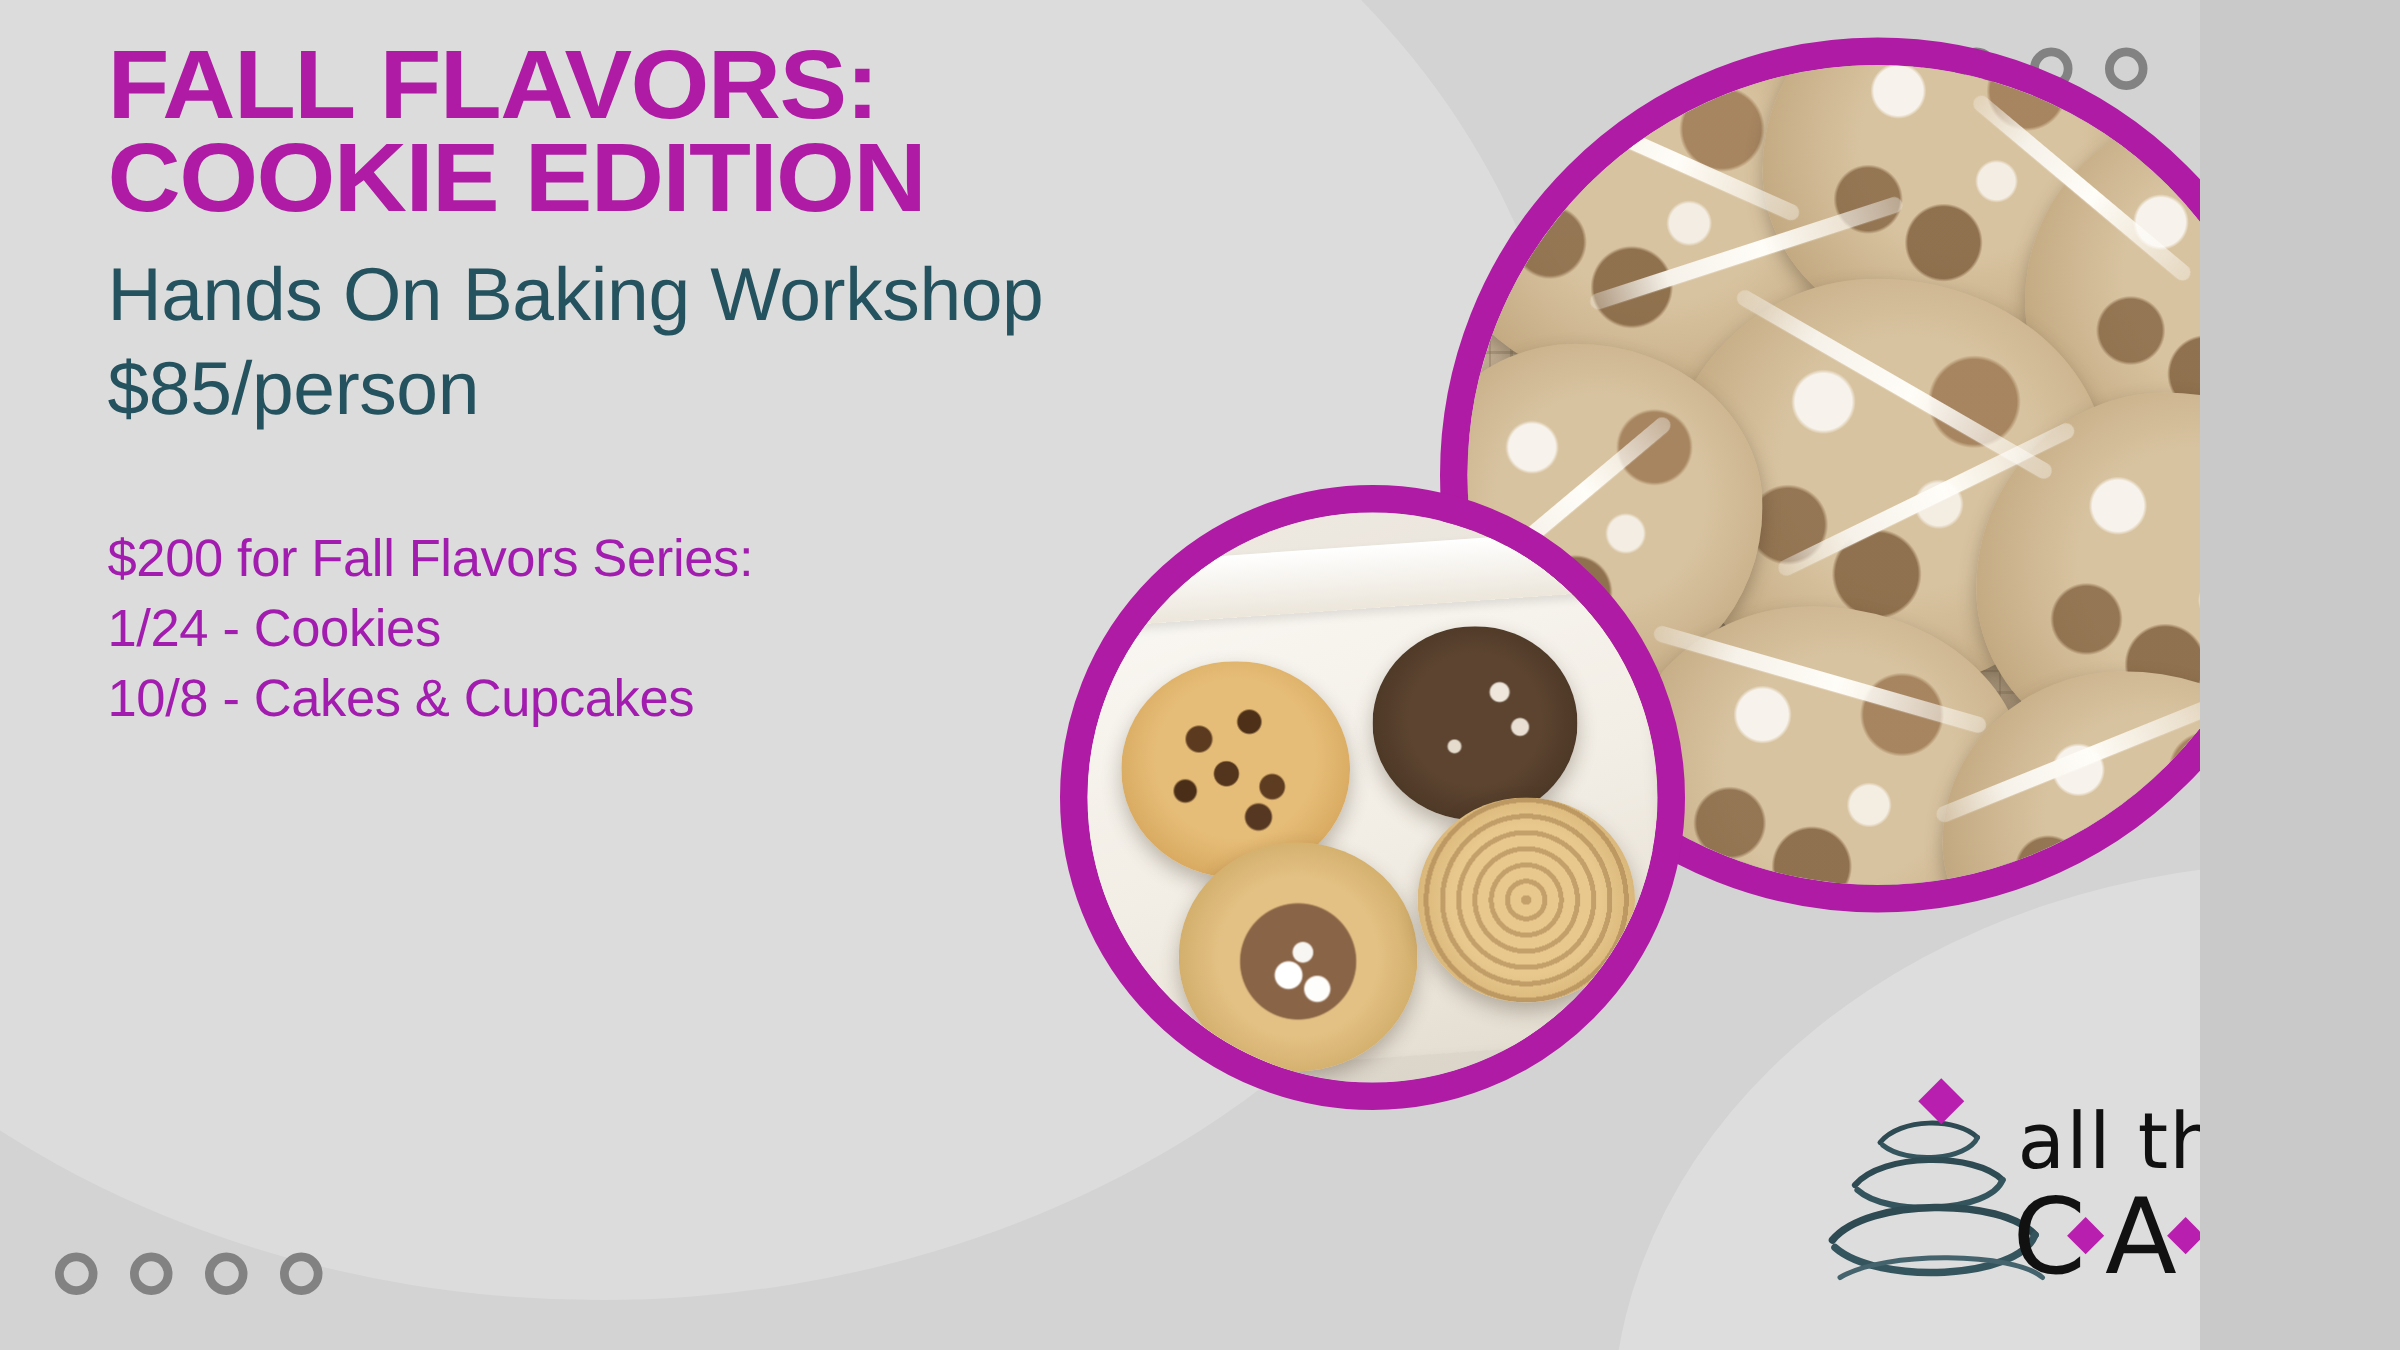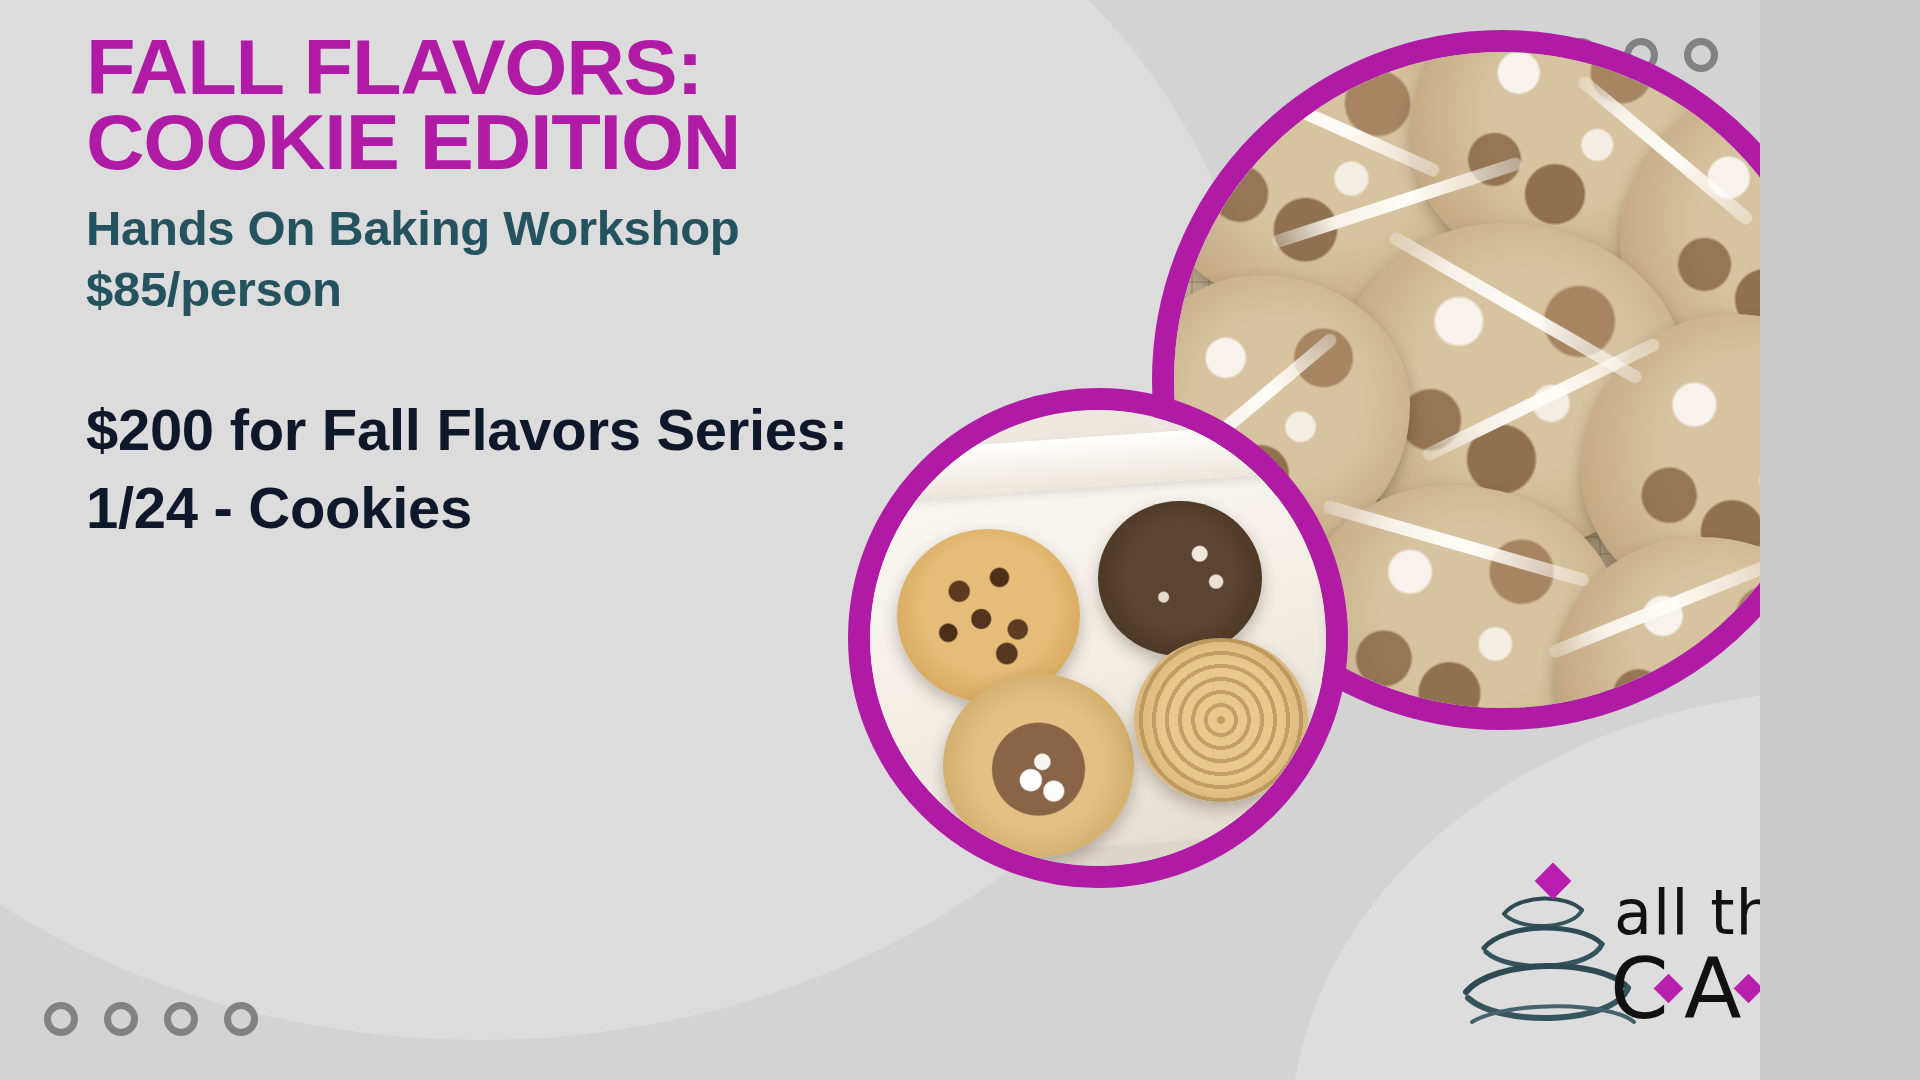--- a/index.html
+++ b/index.html
@@ -68,32 +68,32 @@
     font-weight: 700;
     letter-spacing: -1.2px;
     margin: 0 0 6px 0;
     white-space: pre-line;
     font-family: "Liberation Sans", sans-serif;
     transform: scaleX(1.04);
     transform-origin: left center;
   }
   .subline {
     color: #24525e;
-    font-size: 49px;
-    font-weight: 700;
+    font-size: 60px;
+    font-weight: 400;
     line-height: 1.26;
     letter-spacing: -0.3px;
     margin: 0;
   }
   #subtitle-group { margin-top: 18px; }
   #series-group { margin-top: 70px; }
   .series-line {
-    color: #0f172a;
-    font-size: 58px;
-    font-weight: 700;
+    color: #a21caf;
+    font-size: 42px;
+    font-weight: 400;
     line-height: 1.34;
     letter-spacing: -0.3px;
     margin: 0;
   }
 
   
   .photo-circle {
     position: absolute;
     border-radius: 50%;
     overflow: hidden;
@@ -251,20 +251,21 @@
 COOKIE EDITION</h1>
 
     <div id="subtitle-group">
       <p class="subline">Hands On Baking Workshop</p>
       <p class="subline">$85/person</p>
     </div>
 
     <div id="series-group">
       <p class="series-line">$200 for Fall Flavors Series:</p>
       <p class="series-line">1/24 - Cookies</p>
+      <p class="series-line">10/8 - Cakes &amp; Cupcakes</p>
     </div>
   </div>
 
   <div class="photo-circle" id="photo-circle-large">
     <div class="photo-inner">
       <div class="cookie-scene-streusel"></div>
 
       <div class="streusel-cookie" style="left:-4%;  top:-6%;  width:50%; height:46%;"></div>
       <div class="streusel-cookie" style="left:36%;  top:-10%; width:46%; height:44%;"></div>
       <div class="streusel-cookie" style="left:68%;  top:6%;   width:46%; height:44%;"></div>

